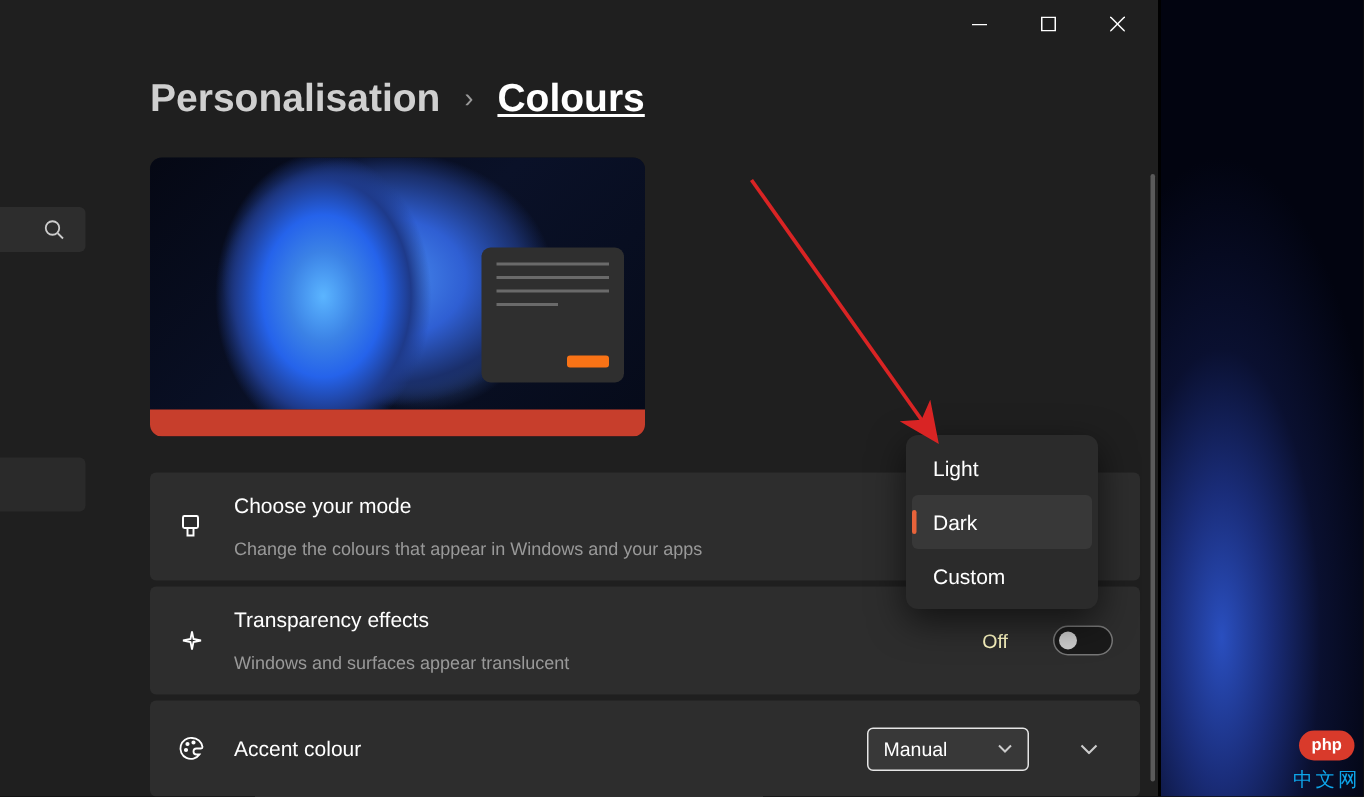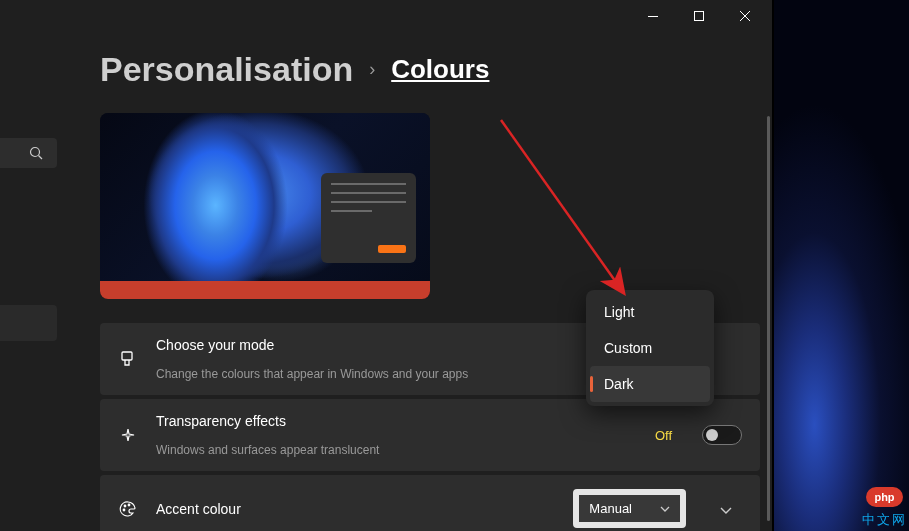--- a/index.html
+++ b/index.html
@@ -70,21 +70,21 @@
       right: 12px;
       bottom: 0;
     }
     .breadcrumb {
       display: flex;
       align-items: center;
       gap: 16px;
       margin-bottom: 24px;
     }
     .breadcrumb-parent {
-      font-size: 34px;
+      font-size: 26px;
       font-weight: 600;
       color: #cfcfcf;
     }
     .breadcrumb-sep {
       font-size: 18px;
       color: #999;
     }
     .breadcrumb-current {
       font-size: 26px;
       font-weight: 700;
@@ -166,21 +166,21 @@
       font-size: 14px;
       color: #fff;
     }
     .setting-desc {
       font-size: 12px;
       color: #999;
       margin-top: 14px;
     }
     .setting-value {
       font-size: 13px;
-      color: #fde047;
+      color: #fef9c3;
     }
     .toggle {
       width: 40px;
       height: 20px;
       background: #1a1a1a;
       border: 1px solid #777;
       border-radius: 10px;
       position: relative;
       margin-left: 12px;
     }
@@ -188,37 +188,37 @@
       width: 12px;
       height: 12px;
       background: #ccc;
       border-radius: 50%;
       position: absolute;
       left: 3px;
       top: 3px;
     }
     .select-box {
       background: #383838;
-      border: 6px solid #e5e5e5;
+      border: 1px solid #e5e5e5;
       border-radius: 4px;
       padding: 6px 10px;
       display: flex;
       align-items: center;
       gap: 28px;
       font-size: 13px;
       min-width: 108px;
       justify-content: space-between;
     }
     .expand-btn {
       padding: 6px 10px;
       margin-left: 6px;
     }
     .dropdown-menu {
       position: absolute;
-      left: 586px;
+      left: 604px;
       top: 290px;
       width: 128px;
       background: #2b2b2b;
       border-radius: 8px;
       padding: 4px;
       box-shadow: 0 8px 24px rgba(0,0,0,0.6);
       z-index: 10;
     }
     .dropdown-item {
       padding: 10px 14px;
@@ -394,22 +394,22 @@
       </div>
     </div>
 
   </div>
 
   <div class="scrollbar"></div>
 </div>
 
 <div class="dropdown-menu">
   <div class="dropdown-item">Light</div>
+  <div class="dropdown-item selected">Dark</div>
   <div class="dropdown-item">Custom</div>
-  <div class="dropdown-item selected">Dark</div>
 </div>
 
 <svg class="arrow-annotation" width="160" height="210" viewBox="0 0 160 210">
   <defs>
     <marker id="ah" markerWidth="12" markerHeight="12" refX="9" refY="5" orient="auto">
       <path d="M0,0 L11,5 L0,10 L3,5 Z" fill="#d92424"></path>
     </marker>
   </defs>
   <line x1="8" y1="8" x2="130" y2="180" stroke="#d92424" stroke-width="2.5" marker-end="url(#ah)"></line>
 </svg>

